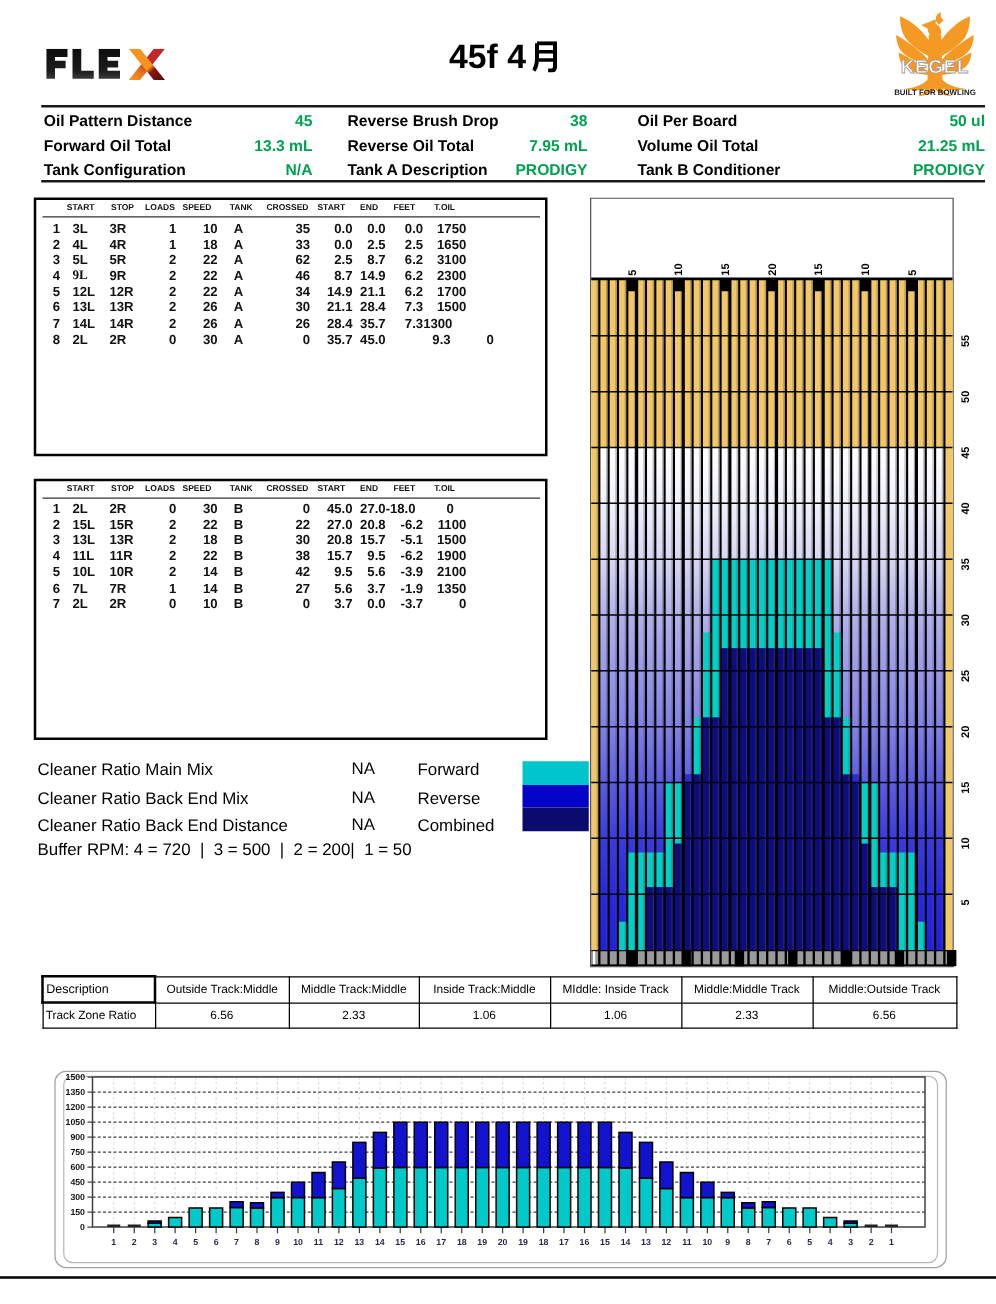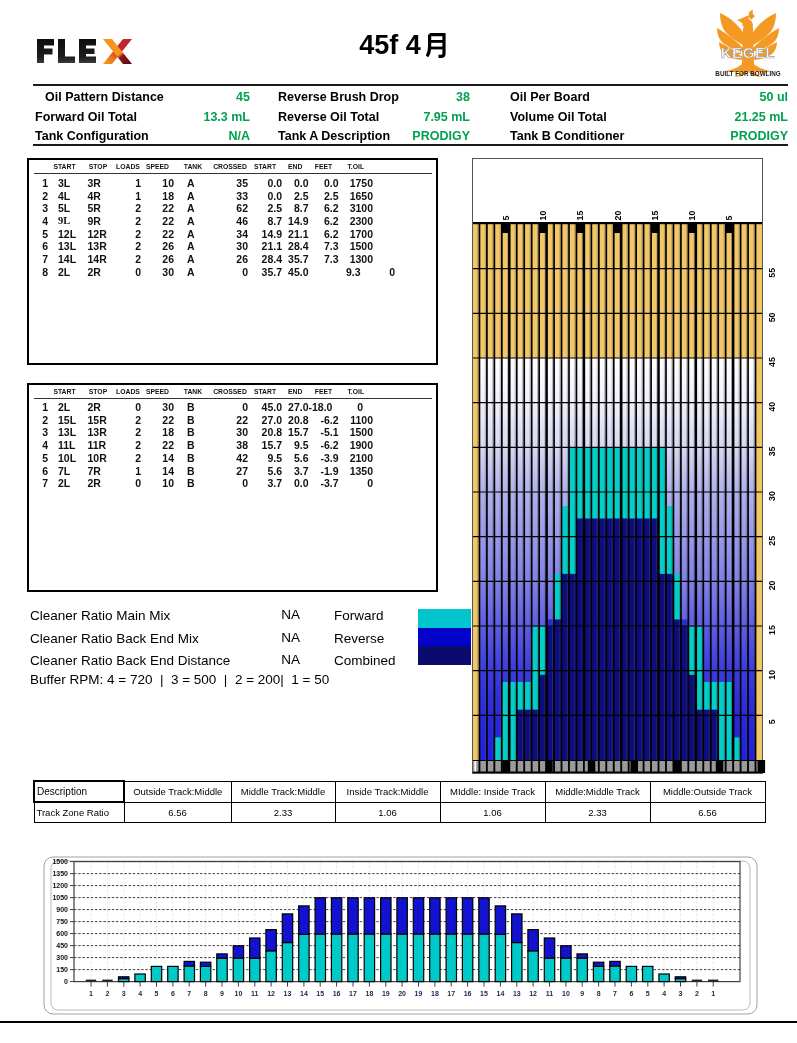--- a/index.html
+++ b/index.html
@@ -74,21 +74,21 @@
 <path d="M36 24 C31 23 29 18 31 14 C32 11 35 9 38 10 C36 11 36 13 38 14 C41 16 42 20 40 23 Z"></path>
 <path d="M33 11 L25 14 L32 18 Z"></path>
 <path d="M37 11 C36 7 38 4 41 4 C40 7 41 9 43 10 L39 14 Z"></path>
 <path d="M36 50 C32 59 23 64 12 65 C19 67 26 66 31 65 C28 68 25 70 22 71 C29 71 34 68 36 65 C38 68 43 71 50 71 C47 70 44 68 41 65 C46 66 53 67 60 65 C49 64 40 59 36 50 Z"></path>
 </g>
 <text x="36" y="52" text-anchor="middle" font-family="Liberation Sans, sans-serif" font-size="15" font-weight="bold" fill="#ffffff" stroke="#9d9d9d" stroke-width="0.7" letter-spacing="0.6">KEGEL</text>
 <text x="36" y="70" text-anchor="middle" font-family="Liberation Sans, sans-serif" font-size="6.3" font-weight="bold" fill="#1a1a1a">BUILT FOR BOWLING</text>
 </svg>
 <div class="rule" style="left:33px;top:84px;width:755px"></div>
 <div class="rule" style="left:33px;top:144px;width:755px"></div>
-<div class="ilab" style="left:45px;top:90px">Oil Pattern Distance</div>
+<div class="ilab" style="left:35px;top:90px">Oil Pattern Distance</div>
 <div class="ival" style="left:130px;top:90px;width:120px">45</div>
 <div class="ilab" style="left:278px;top:90px">Reverse Brush Drop</div>
 <div class="ival" style="left:350px;top:90px;width:120px">38</div>
 <div class="ilab" style="left:510px;top:90px">Oil Per Board</div>
 <div class="ival" style="left:668px;top:90px;width:120px">50 ul</div>
 <div class="ilab" style="left:35px;top:109.5px">Forward Oil Total</div>
 <div class="ival" style="left:130px;top:109.5px;width:120px">13.3 mL</div>
 <div class="ilab" style="left:278px;top:109.5px">Reverse Oil Total</div>
 <div class="ival" style="left:350px;top:109.5px;width:120px">7.95 mL</div>
 <div class="ilab" style="left:510px;top:109.5px">Volume Oil Total</div>
@@ -196,21 +196,21 @@
       <span style="width:19px;text-align:right;">7</span>
       <span style="width:33px;text-align:left;padding-left:10px;">14L</span>
       <span style="width:34px;text-align:left;padding-left:6.5px;">14R</span>
       <span style="width:26px;text-align:right;">2</span>
       <span style="width:33px;text-align:right;">26</span>
       <span style="width:38px;text-align:left;padding-left:13px;">A</span>
       <span style="width:36px;text-align:right;">26</span>
       <span style="width:34px;text-align:right;">28.4</span>
       <span style="width:26.5px;text-align:right;">35.7</span>
       <span style="width:30px;text-align:right;">7.3</span>
-      <span style="width:34.5px;text-align:right;">1300</span>
+      <span style="width:34.5px;text-align:left;">1300</span>
     </div>
     <div class="trow" style="top:105.7px">
       <span style="width:19px;text-align:right;">8</span>
       <span style="width:33px;text-align:left;padding-left:10px;">2L</span>
       <span style="width:34px;text-align:left;padding-left:6.5px;">2R</span>
       <span style="width:26px;text-align:right;">0</span>
       <span style="width:33px;text-align:right;">30</span>
       <span style="width:38px;text-align:left;padding-left:13px;">A</span>
       <span style="width:36px;text-align:right;">0</span>
       <span style="width:34px;text-align:right;">35.7</span>

